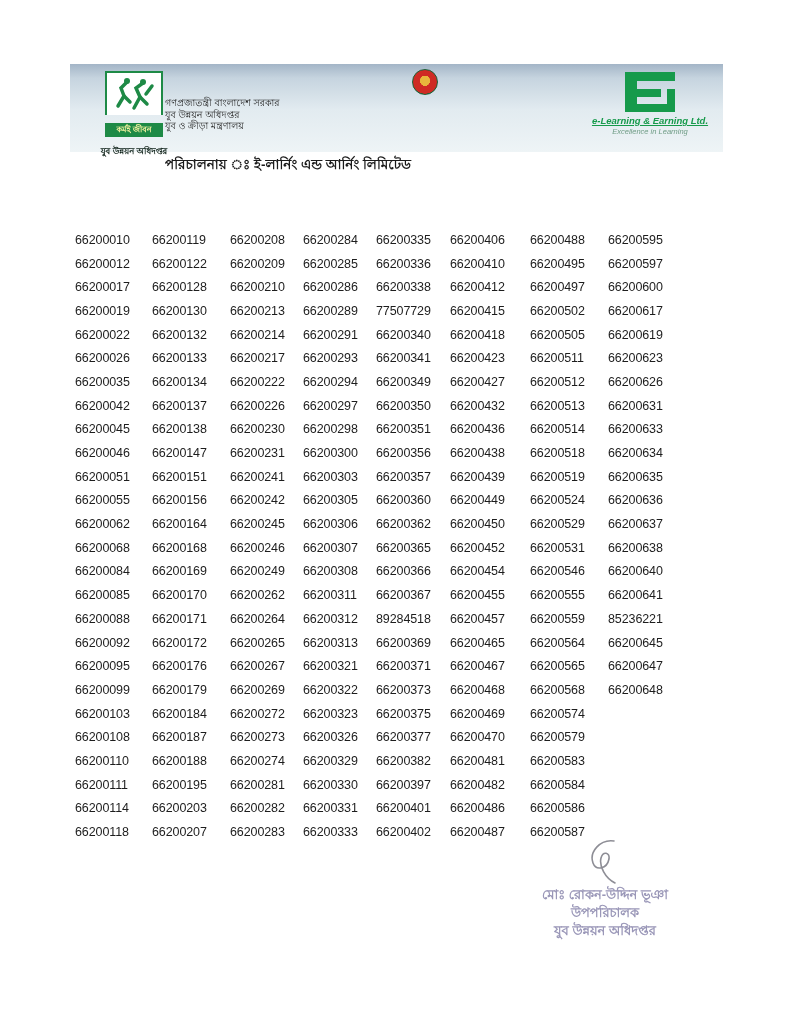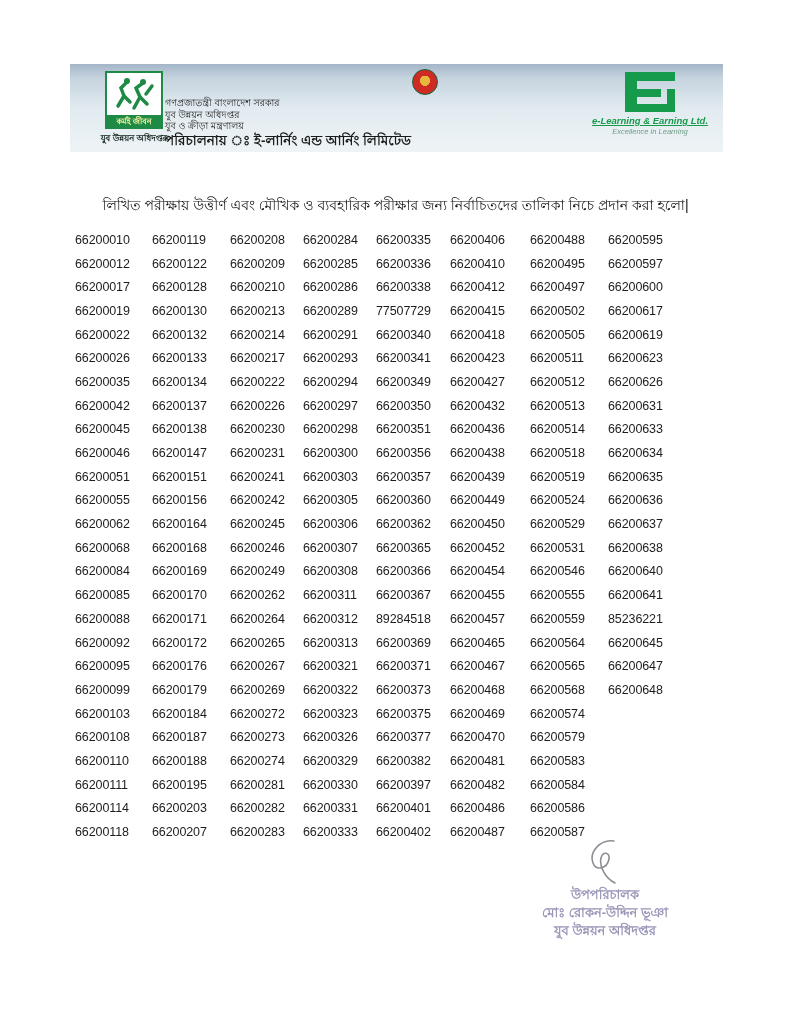--- a/index.html
+++ b/index.html
@@ -16,37 +16,37 @@
     position:absolute;left:70px;top:64px;width:653px;height:88px;
     background:linear-gradient(180deg,#a3b5c7 0%,#c6d4df 16%,#e2ebf0 52%,#eef4f6 100%);
   }
   .left-logo{position:absolute;left:12px;top:7px;width:104px;text-align:center;}
   .left-logo .logo-box{
     width:58px;height:44px;margin:0 auto;background:#ffffff;
     border:2px solid #1e8a46;border-bottom:none;box-sizing:border-box;
     display:flex;align-items:center;justify-content:center;
   }
   .left-logo .logo-band{
-    width:58px;height:14px;margin:0 auto;background:#1e8a46;
+    width:58px;height:14px;margin:8px auto;background:#1e8a46;
     color:#fdf6a3;font-size:8px;font-weight:bold;line-height:14px;white-space:nowrap;overflow:hidden;
   }
   .left-logo .logo-caption{
     margin-top:3px;font-size:8.5px;color:#10231a;font-weight:bold;white-space:nowrap;
   }
   .center-block{
     position:absolute;left:95px;top:5px;width:520px;text-align:left;color:#1c1c1c;
   }
   .emblem{
     width:24px;height:24px;border-radius:50%;margin:0 auto 2px auto;
     background:radial-gradient(circle at 50% 45%, #e8b83c 0 28%, #cf2b24 29% 72%, #1f5f35 73%);
     border:1px solid #1f5f35;
   }
   .govt-line{font-size:9.5px;line-height:11.5px;color:#222;}
   .project-line1{margin-top:4px;font-size:13.5px;font-weight:bold;color:#1a1a1a;line-height:17px;}
-  .project-line2{font-size:13.5px;font-weight:bold;color:#1a1a1a;line-height:17px;}
+  .project-line2{font-size:13.5px;font-weight:bold;color:#1a1a1a;line-height:17px;margin-top:24px;}
   .right-logo{position:absolute;left:512px;top:8px;width:136px;text-align:center;}
   .elogo{width:50px;height:40px;margin:0 auto 3px auto;position:relative;}
   .elogo .bar{position:absolute;background:#169a4b;}
   .right-logo .elearn-name{
     font-size:9.5px;font-weight:bold;font-style:italic;color:#169a4b;
     text-decoration:underline;white-space:nowrap;
   }
   .right-logo .elearn-tagline{
     font-size:7.5px;font-style:italic;color:#6f9c85;margin-top:1px;white-space:nowrap;
   }
@@ -121,21 +121,20 @@
         <div class="bar" style="left:12px;top:17px;width:24px;height:8px;"></div>
         <div class="bar" style="left:12px;top:32px;width:38px;height:8px;"></div>
         <div class="bar" style="left:42px;top:17px;width:8px;height:23px;"></div>
       </div>
       <div class="elearn-name">e-Learning &amp; Earning Ltd.</div>
       <div class="elearn-tagline">Excellence in Learning</div>
     </div>
 
   </div>
 
-  <div class="doc-subtitle">লিখিত পরীক্ষায় উত্তীর্ণ এবং মৌখিক ও ব্যবহারিক পরীক্ষার জন্য নির্বাচিতদের তালিকা নিচে প্রদান করা হলো|</div>
 
   <div class="roll-grid">
       <div class="cell">66200010</div>
       <div class="cell">66200119</div>
       <div class="cell">66200208</div>
       <div class="cell">66200284</div>
       <div class="cell">66200335</div>
       <div class="cell">66200406</div>
       <div class="cell">66200488</div>
       <div class="cell">66200595</div>
@@ -338,18 +337,18 @@
       <div class="cell">66200402</div>
       <div class="cell">66200487</div>
       <div class="cell">66200587</div>
       <div class="cell"></div>
     </div>
 
   <div class="signature-block">
     <svg class="signature-stroke" width="46" height="46" viewBox="0 0 46 46">
       <path d="M32 3 C 18 1, 7 14, 11 25 C 14 33, 25 31, 27 21 C 28 14, 21 13, 19 20 C 17 28, 23 40, 33 45" fill="none" stroke="#8e8e96" stroke-width="1.6" stroke-linecap="round"></path>
     </svg>
+    <div class="signature-line">মোঃ রোকন-উদ্দিন ভূঞা</div>
     <div class="signature-line">উপপরিচালক</div>
-    <div class="signature-line">মোঃ রোকন-উদ্দিন ভূঞা</div>
     <div class="signature-line">যুব উন্নয়ন অধিদপ্তর</div>
   </div>
 
 </div>
 
 </body></html>

